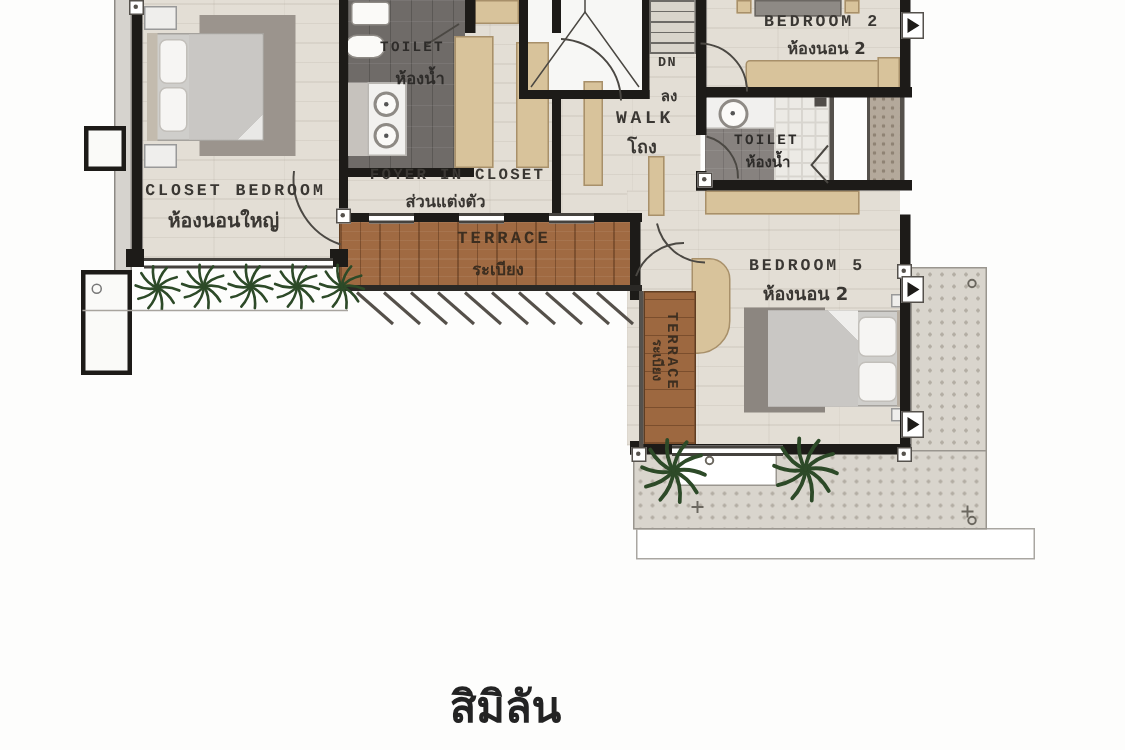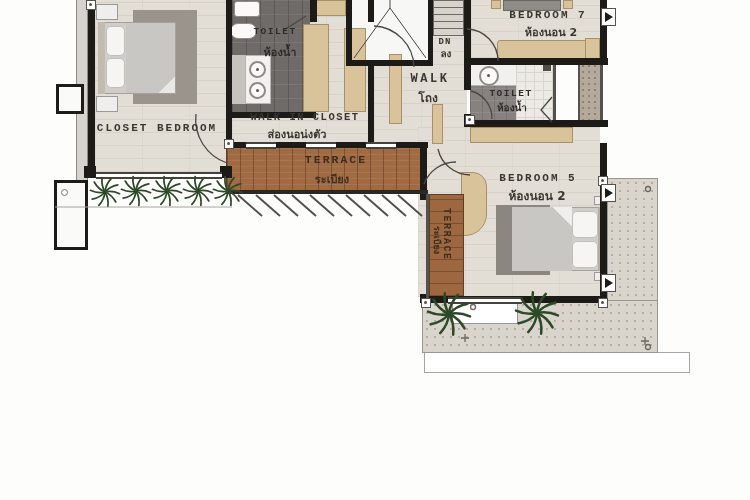--- a/index.html
+++ b/index.html
@@ -245,41 +245,43 @@
       <path d="M461 338 L469 338 M465 334 L465 342"></path>
       <path d="M641 341 L649 341 M645 337 L645 345"></path>
       <circle cx="648" cy="189" r="2.5"></circle>
       <circle cx="648" cy="347" r="2.5"></circle>
       <circle cx="473" cy="307" r="2.5"></circle>
     </g>
     <path d="M55 207 L232 207" stroke="#a8a49e" stroke-width="1"></path>
   </svg>
 
   <div class="len" style="left:157px;top:122px;font-size:11px">CLOSET BEDROOM</div>
+  <div class="lth" style="left:149px;top:136px;font-size:13px">ห้องนอนใหญ่</div>
 
   <div class="len" style="left:275px;top:26px;font-size:9.5px;letter-spacing:1.5px;color:#2e2c2a">TOILET</div>
   <div class="lth" style="left:280px;top:43px;font-size:11px;color:#2e2c2a">ห้องน้ำ</div>
 
-  <div class="len" style="left:305px;top:111px;font-size:10.5px;letter-spacing:1.5px">WALK IN CLOSET</div>
-  <div class="lth" style="left:297px;top:125px;font-size:11px">ส่องนอน่งตัว</div>
+  <div class="len" style="left:305px;top:111px;font-size:10.5px;letter-spacing:1.5px">FOYER IN CLOSET</div>
+  <div class="lth" style="left:297px;top:125px;font-size:11px">ส่วนแต่งตัว</div>
 
   <div class="len" style="left:336px;top:153px;font-size:11.5px;color:#3c2e20">TERRACE</div>
   <div class="lth" style="left:332px;top:170px;font-size:11px;color:#3c2e20">ระเบียง</div>
 
   <div class="len" style="left:430px;top:72px;font-size:12px;letter-spacing:2.5px">WALK</div>
   <div class="lth" style="left:428px;top:88px;font-size:12px">โถง</div>
 
   <div class="len" style="left:445px;top:37px;font-size:9px;letter-spacing:1px">DN</div>
-  <div class="lth" style="left:446px;top:46px;font-size:10px">ลง</div>
-
-  <div class="len" style="left:548px;top:9px;font-size:11px">BEDROOM 7</div>
+  <div class="lth" style="left:446px;top:56px;font-size:10px">ลง</div>
+
+  <div class="len" style="left:548px;top:9px;font-size:11px">BEDROOM 2</div>
   <div class="lth" style="left:551px;top:23px;font-size:11px">ห้องนอน 2</div>
 
   <div class="len" style="left:511px;top:88px;font-size:9.5px;letter-spacing:1.5px;color:#2e2c2a">TOILET</div>
   <div class="lth" style="left:512px;top:100px;font-size:10px;color:#2e2c2a">ห้องน้ำ</div>
 
   <div class="len" style="left:538px;top:172px;font-size:11px">BEDROOM 5</div>
   <div class="lth" style="left:537px;top:186px;font-size:12px">ห้องนอน 2</div>
 
   <div class="len vtext" style="left:441px;top:208px;font-size:10px;letter-spacing:1.5px;transform:none;color:#3c2e20">TERRACE</div>
   <div class="lth vtext" style="left:430px;top:226px;font-size:9px;transform:none;color:#3c2e20">ระเบียง</div>
 
+  <div class="title">สิมิลัน</div>
 </div>
 
 </body></html>

